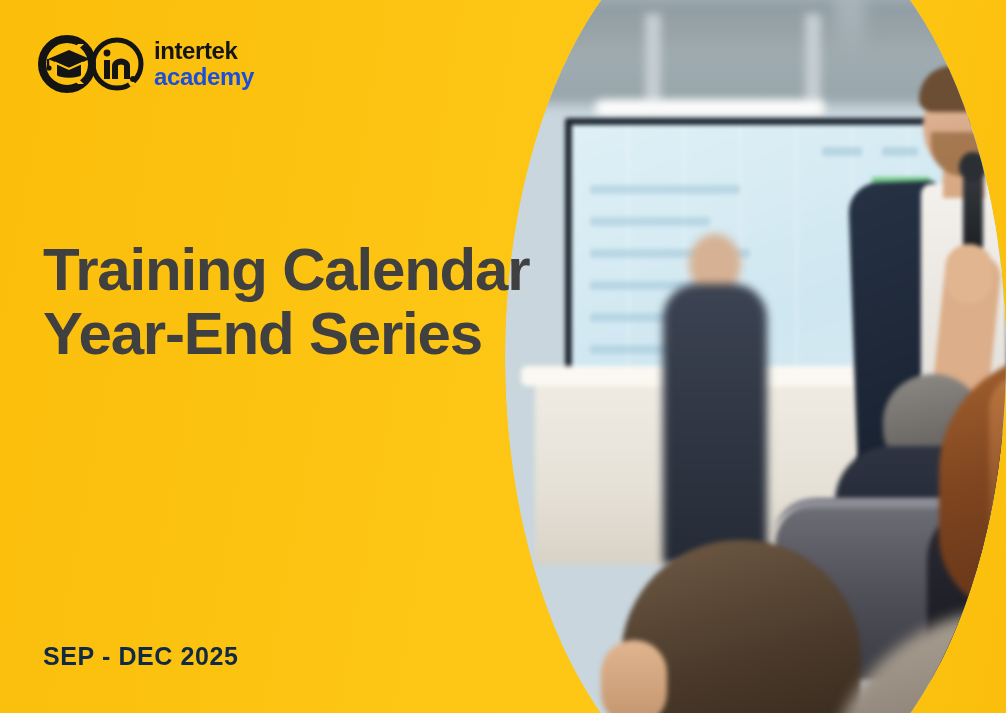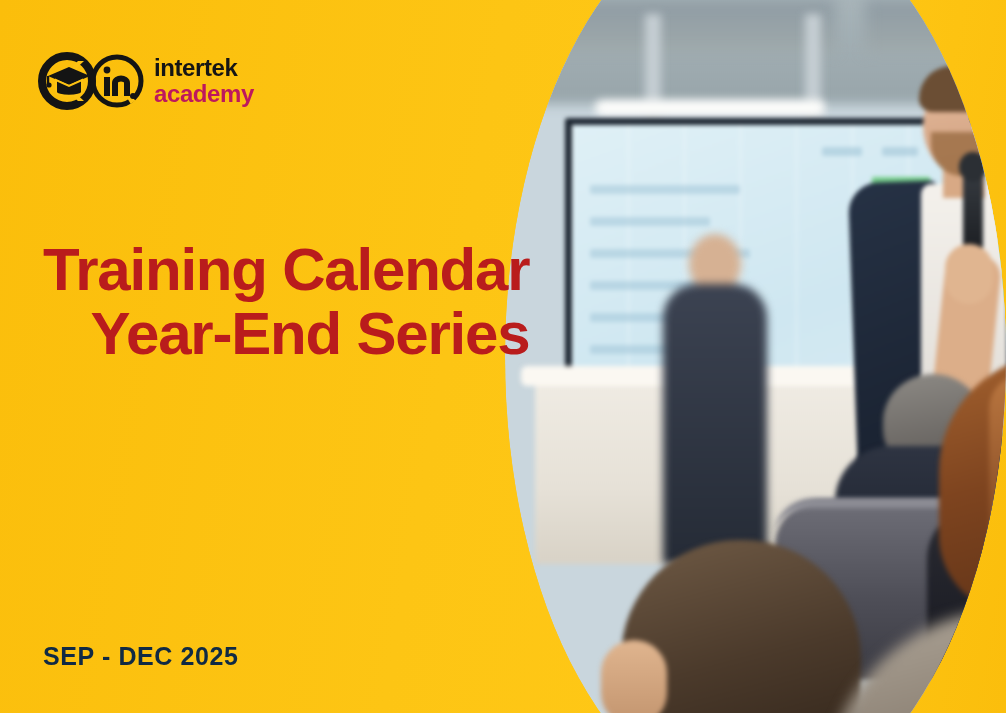--- a/index.html
+++ b/index.html
@@ -281,55 +281,53 @@
 
   
   .logo {
     position: absolute;
     left: 38px;
     top: 33px;
     width: 230px;
     height: 62px;
     display: flex;
     align-items: center;
-    margin-top: 17px;
   }
   .logo-mark { width: 112px; height: 58px; flex: none; }
   .logo-text {
     margin-left: 4px;
     line-height: 1.0;
   }
   .logo-text .l1 {
     font-size: 24px;
     font-weight: bold;
     color: #151515;
     letter-spacing: -0.4px;
     display: block;
   }
   .logo-text .l2 {
     font-size: 24px;
     font-weight: bold;
-    color: #be185d;
+    color: #1d4ed8;
     letter-spacing: -0.4px;
     display: block;
     margin-top: 2px;
   }
 
   
   .headline {
     position: absolute;
     left: 43px;
     top: 238px;
-    color: #b91c1c;
+    color: #404040;
     font-size: 60px;
     font-weight: bold;
     line-height: 1.06;
     letter-spacing: -1.2px;
     white-space: pre;
-    text-align: right;
   }
   .subtitle {
     position: absolute;
     left: 43px;
     top: 389px;
     color: #102A44;
     font-size: 31px;
     font-weight: normal;
     letter-spacing: -0.3px;
   }

